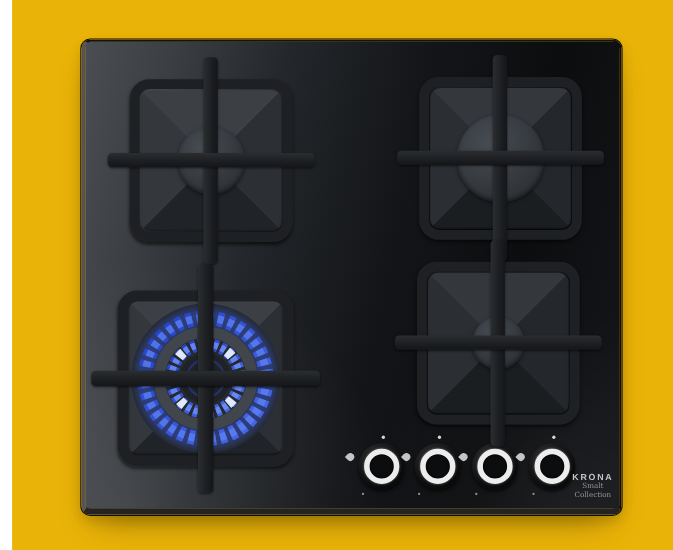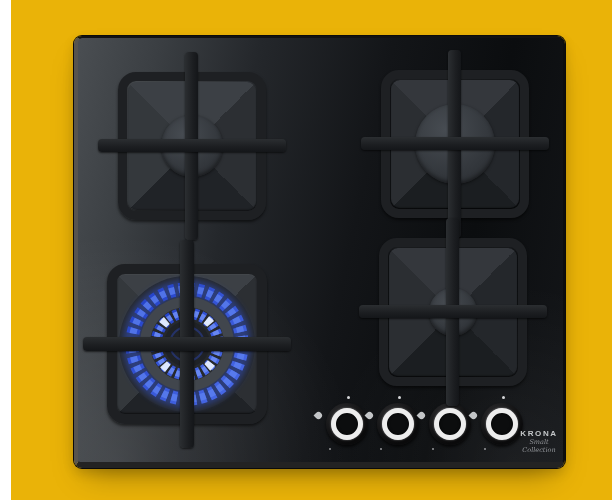--- a/index.html
+++ b/index.html
@@ -55,21 +55,21 @@
   .knob-ring{position:absolute;left:5px;top:5px;width:22px;height:22px;border-radius:50%;
         border:5px solid #ededed;background:#0c0d0e;
         box-shadow:0 0 2px rgba(255,255,255,0.45), inset 0 0 3px rgba(0,0,0,0.95);}
   .mark-dot{position:absolute;left:21px;top:-7px;width:3px;height:3px;border-radius:50%;background:#d6d7d9;}
   .mark-flame{position:absolute;left:-11px;top:9px;width:7px;height:7px;background:#c3c5c7;
         border-radius:0 50% 50% 50%;transform:rotate(-45deg);}
   .mark-min{position:absolute;left:3px;bottom:-5px;width:2px;height:2px;border-radius:50%;background:#97999b;}
   
   .logo{position:absolute;left:438px;top:391px;width:46px;text-align:center;z-index:5;}
   .logo-name{font-size:8px;font-weight:bold;letter-spacing:1.6px;color:#c3c6c8;line-height:9px;}
-  .logo-tagline{font-family:"DejaVu Serif",serif;font-style:italic;font-size:6.5px;color:#93969a;line-height:8px;}
+  .logo-tagline{font-family:"DejaVu Serif",serif;font-size:6.5px;color:#93969a;line-height:8px;}
 </style>
 </head>
 <body>
 
 <div class="stage">
   <div class="hob">
 
     <div class="zone z-tl">
       <div class="plate plate-s facets-light"></div>
       <div class="cap cap-m"></div>

